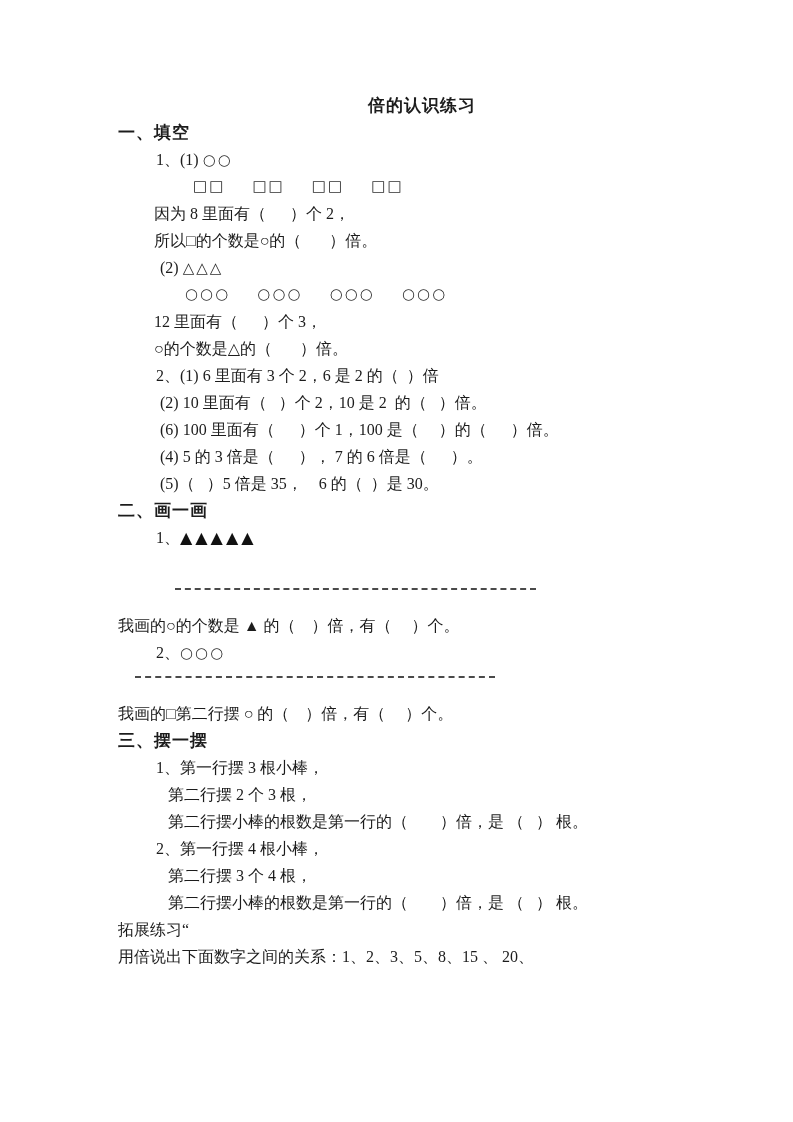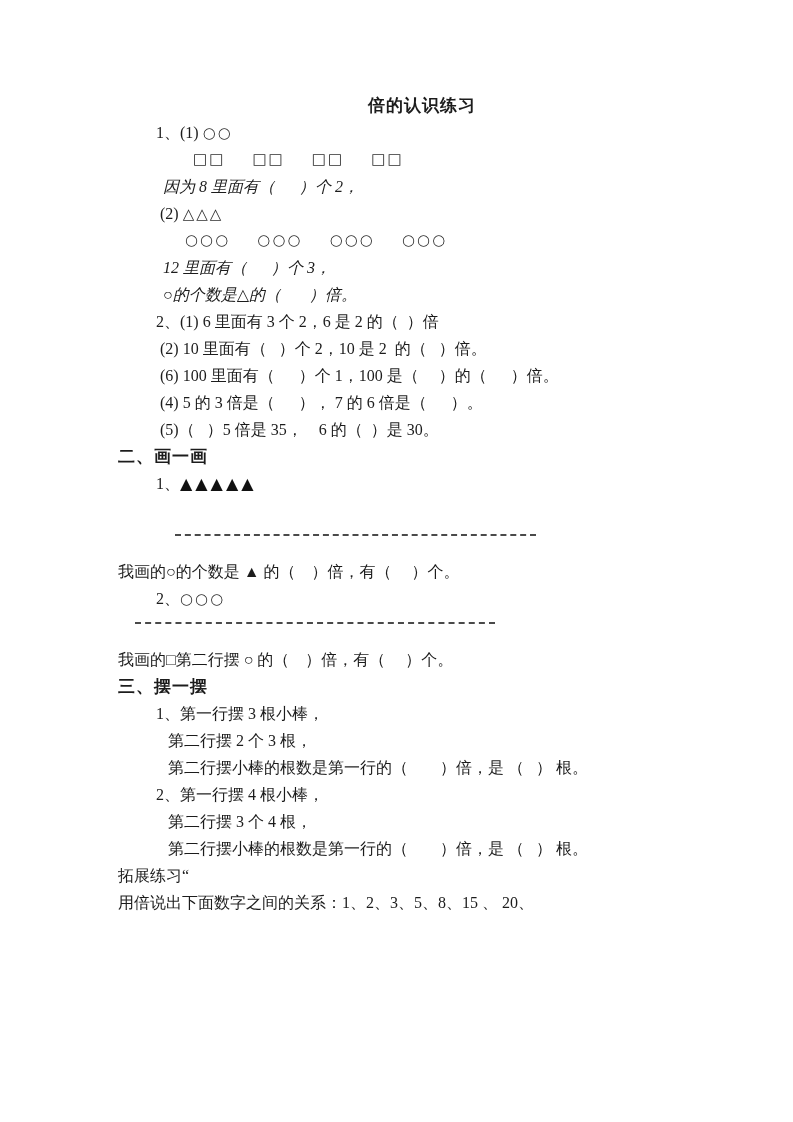--- a/index.html
+++ b/index.html
@@ -29,21 +29,21 @@
   }
   .heading {
     height: 27px; line-height: 27px;
     font-family: "DejaVu Sans", "Liberation Sans", sans-serif;
     font-weight: bold; font-size: 17px;
     letter-spacing: 1px;
     white-space: pre;
   }
   .ind-a  { margin-left: 38px; }
   .ind-b  { margin-left: 42px; }
-  .ind-c  { margin-left: 45px; font-style: italic; }
+  .ind-c  { margin-left: 36px; }
   .ind-sq { margin-left: 75px; }
   .ind-ci { margin-left: 67px; }
   .ind-sub{ margin-left: 50px; }
   .shapes {
     font-family: "DejaVu Sans", "Liberation Sans", sans-serif;
     letter-spacing: 2px; font-size: 15px; color: #2e2e2e;
     white-space: pre;
   }
   .tri { font-size: 16px; letter-spacing: 3px; color: #111; }
   .dash { border-bottom: 2px dashed #4a4a4a; }
@@ -51,24 +51,26 @@
   .dash2 { width: 360px; margin-left: 17px; height: 12px; }
   .mt14 { margin-top: 22px; }
 </style>
 </head>
 <body>
 
 <div class="page">
 
   <div class="title">倍的认识练习</div>
 
+  <div class="heading">一、填空</div>
 
   <div class="line ind-a"><span>1、(1) </span><span class="shapes">○○</span></div>
   <div class="line ind-sq shapes">□□    □□    □□    □□</div>
   <div class="line ind-c">因为 8 里面有（      ）个 2，</div>
+  <div class="line ind-c">所以□的个数是○的（       ）倍。</div>
 
   <div class="line ind-b"><span>(2) </span><span class="shapes">△△△</span></div>
   <div class="line ind-ci shapes">○○○    ○○○    ○○○    ○○○</div>
   <div class="line ind-c">12 里面有（      ）个 3，</div>
   <div class="line ind-c">○的个数是△的（       ）倍。</div>
 
   <div class="line ind-a">2、(1) 6 里面有 3 个 2，6 是 2 的（  ）倍</div>
   <div class="line ind-b">(2) 10 里面有（   ）个 2，10 是 2  的（   ）倍。</div>
   <div class="line ind-b">(6) 100 里面有（      ）个 1，100 是（     ）的（      ）倍。</div>
   <div class="line ind-b">(4) 5 的 3 倍是（      ）， 7 的 6 倍是（      ）。</div>

